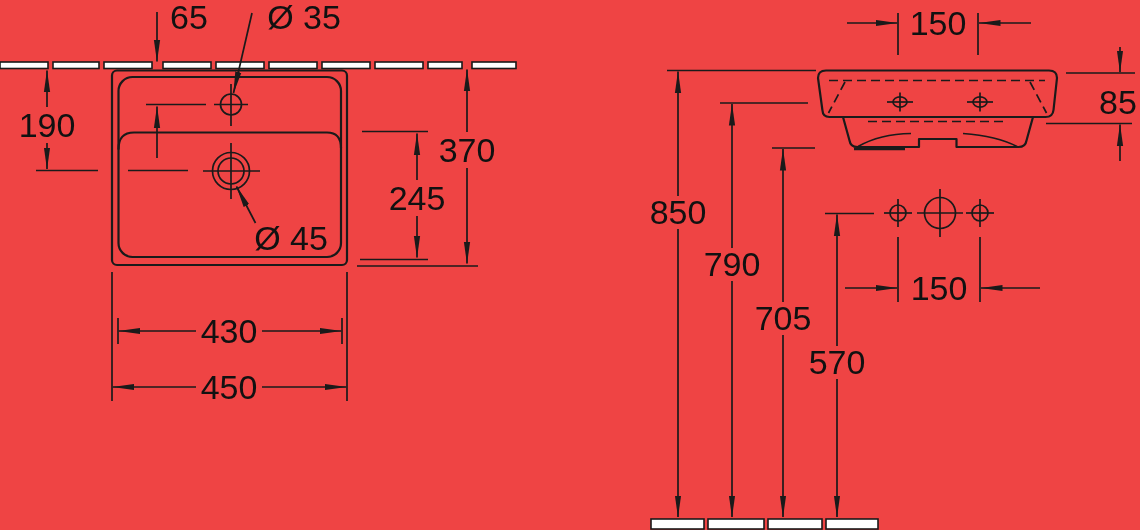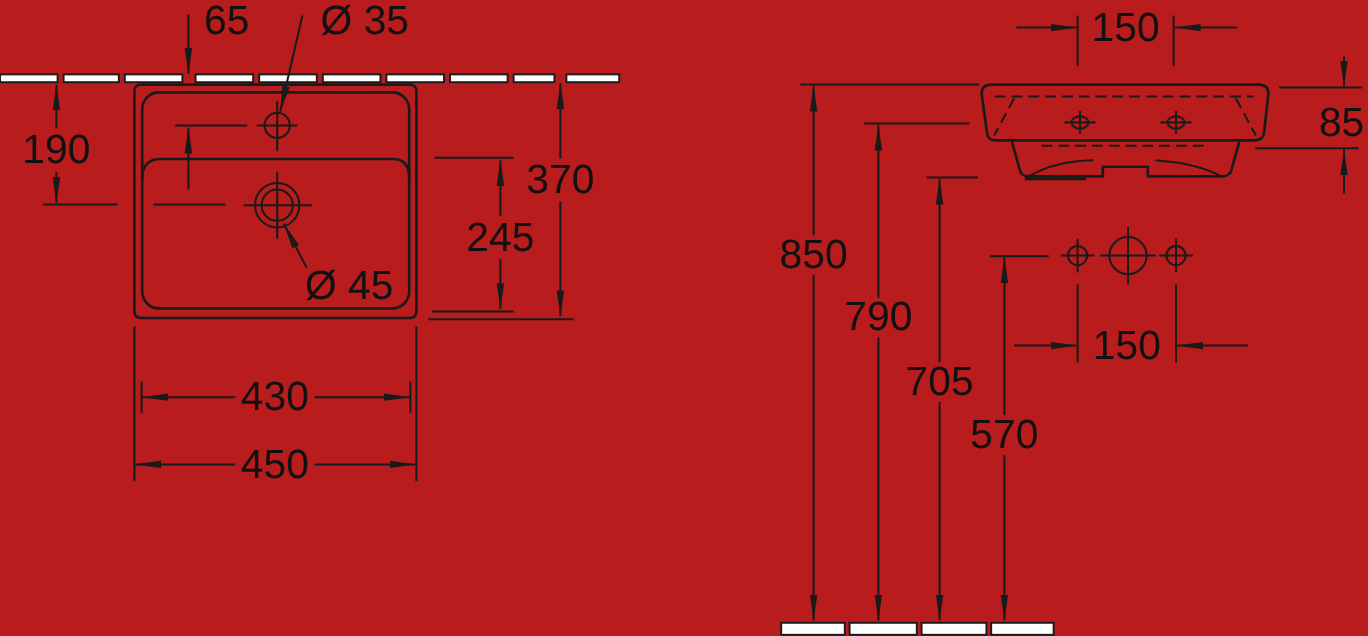--- a/index.html
+++ b/index.html
@@ -1,16 +1,16 @@
 <!DOCTYPE html>
 <html><head>
 <meta charset="utf-8">
 <style>
   html,body{margin:0;padding:0;background:#fff;}
-  .stage{width:1140px;height:530px;background:#b91c1c;position:relative;overflow:hidden;}
+  .stage{width:1140px;height:530px;background:#ef4444;position:relative;overflow:hidden;}
   svg{display:block;}
   .outline{fill:none;stroke:#1a1a1a;stroke-width:2.2;stroke-linejoin:round;stroke-linecap:round;}
   .thin{fill:none;stroke:#1a1a1a;stroke-width:1.7;stroke-linecap:butt;}
   .thick{fill:none;stroke:#1a1a1a;stroke-width:2.8;}
   .dash{fill:none;stroke:#1a1a1a;stroke-width:1.7;stroke-dasharray:9 5;}
   .dim{fill:none;stroke:#1a1a1a;stroke-width:1.7;marker-end:url(#arr);}
   .tile{fill:#ffffff;stroke:#1a1a1a;stroke-width:1.6;}
   text{font:34px "Liberation Sans", sans-serif;fill:#111111;text-anchor:middle;}
 </style>
 </head>

